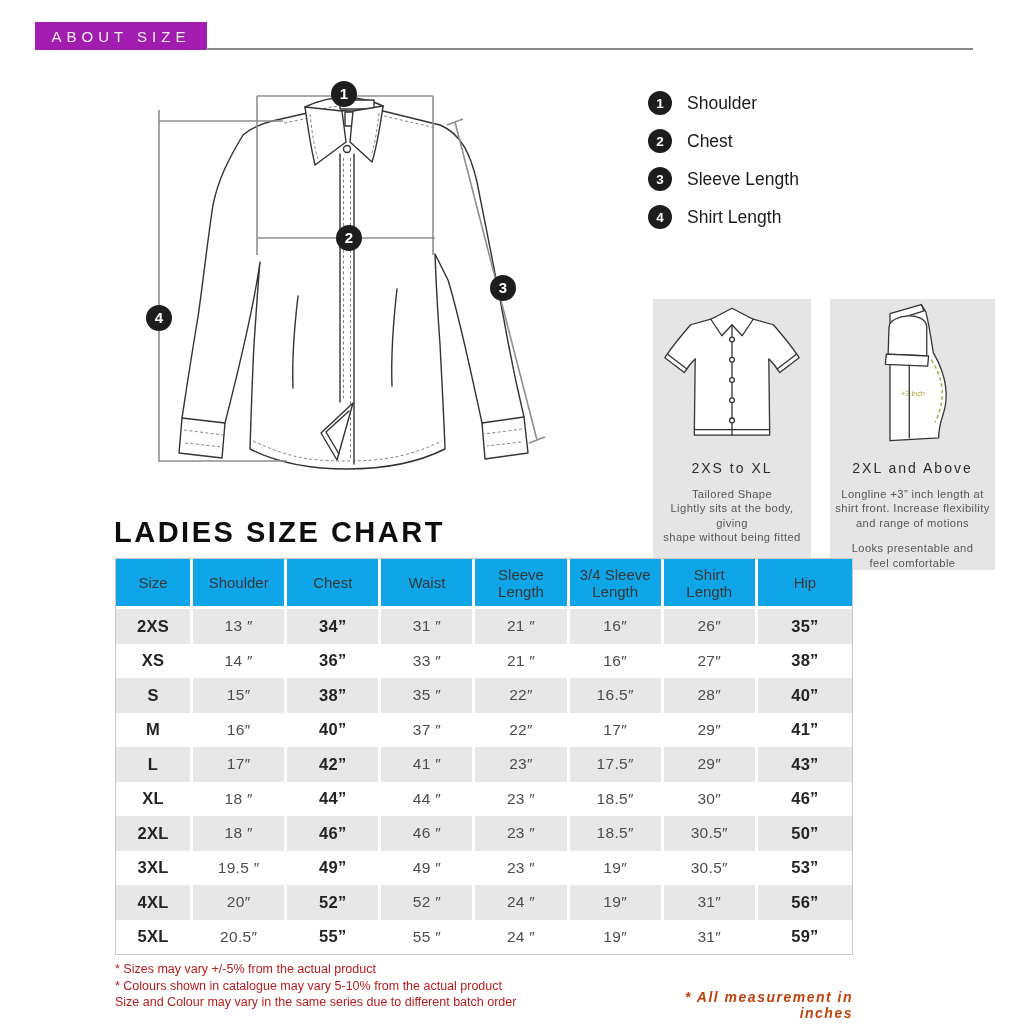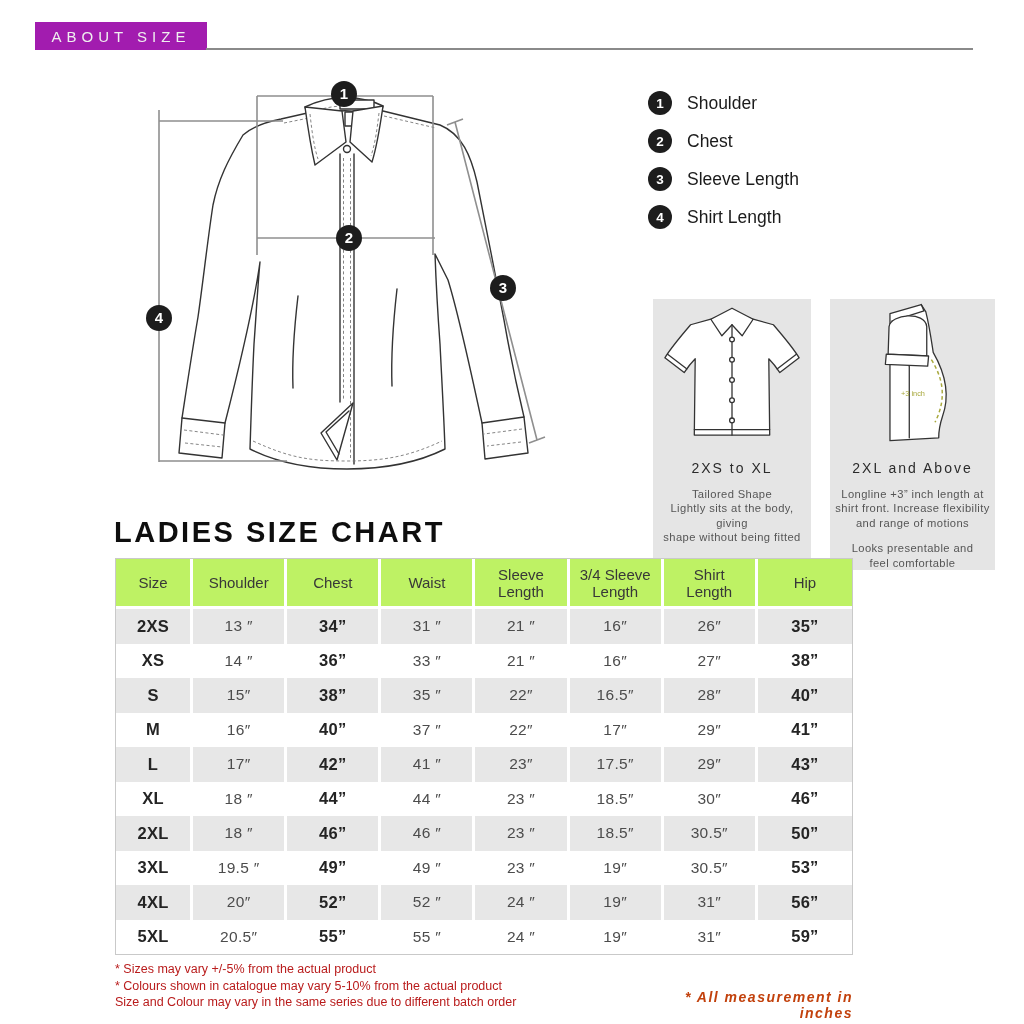--- a/index.html
+++ b/index.html
@@ -39,21 +39,21 @@
   .olive-dash{fill:none;stroke:#a8a83c;stroke-width:1.6;stroke-dasharray:4 3;}
   .olive-text{fill:#a8a83c;font-size:8px;}
 
   
   .section-title{position:absolute;left:114px;top:516px;margin:0;font-size:29px;color:#0e0e0e;
                  letter-spacing:2.5px;font-weight:bold;}
 
   
   .size-table{position:absolute;left:115px;top:558px;width:738px;border-collapse:separate;
               border-spacing:0;table-layout:fixed;border:1px solid #c9c9c9;}
-  .size-table th{height:47px;background:#bef264;font-weight:normal;font-size:15px;color:#383838;
+  .size-table th{height:47px;background:#0ea5e9;font-weight:normal;font-size:15px;color:#383838;
                  line-height:17px;border-right:3px solid #fff;border-bottom:3px solid #fff;
                  text-align:center;vertical-align:middle;padding:0;}
   .size-table th:last-child{border-right:none;}
   .size-table td{height:34.5px;text-align:center;vertical-align:middle;font-size:15.5px;
                  color:#4c4c4c;letter-spacing:.3px;padding:0;border-right:3px solid #fff;}
   .size-table td:last-child{border-right:none;margin-left:28px;}
   .size-table tbody tr:nth-child(odd) td{background:#e7e7e7;}
   .size-table td.c-size,.size-table td.c-bold{font-weight:bold;color:#242424;font-size:16.5px;}
 
   

